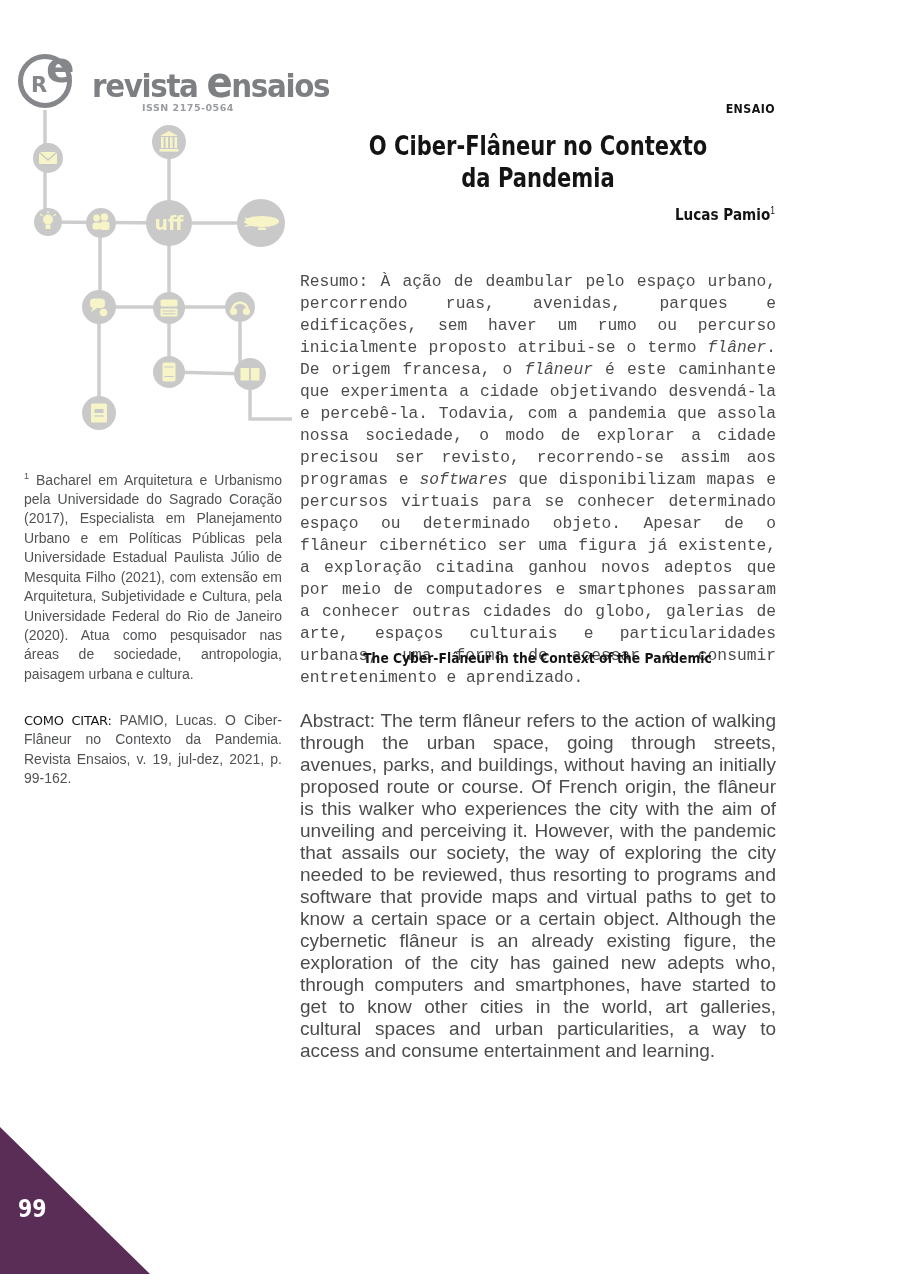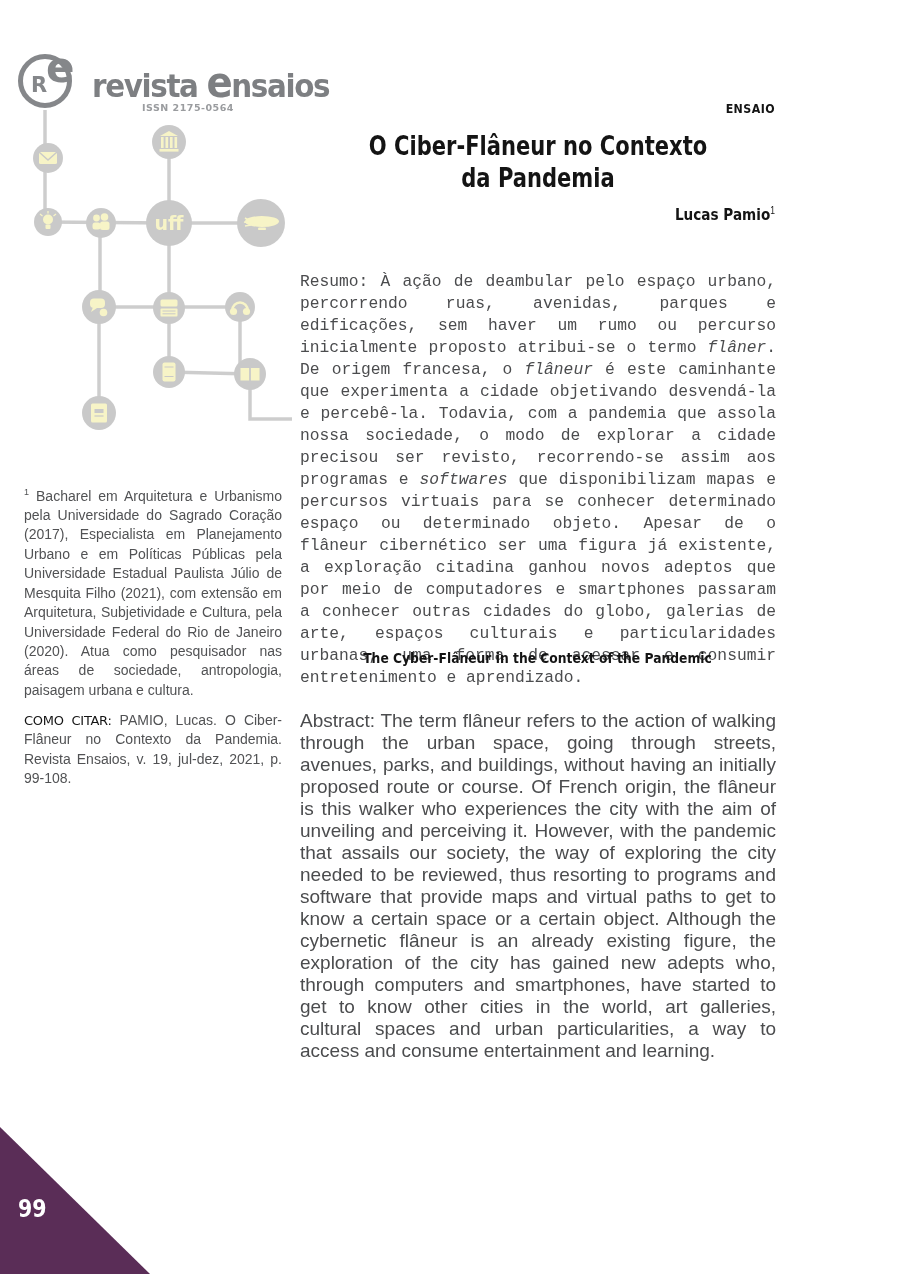--- a/index.html
+++ b/index.html
@@ -27,21 +27,21 @@
   .wordmark .big-e { font-size:42px; }
   .issn { position:absolute; left:74px; top:52px; width:192px; text-align:center;
           font-size:9.5px; letter-spacing:.5px; color:#9a9c9f;
           font-family:"DejaVu Sans",sans-serif; font-weight:bold; }
 
   
   .watermark { position:absolute; left:0; top:0; width:300px; height:470px; opacity:.6; }
 
   
   .footnote { position:absolute; left:24px; top:467px; width:258px;
-              font-size:14px; line-height:19.4px; text-align:justify; color:#515254;margin-top:16px; }
+              font-size:14px; line-height:19.4px; text-align:justify; color:#515254; }
   .footnote sup { font-size:9px; }
   .citation { position:absolute; left:24px; top:711px; width:258px;
               font-size:14px; line-height:19.4px; text-align:justify; color:#515254; }
   .citation .cit-label { font-family:"DejaVu Sans",sans-serif; font-weight:normal;
                          color:#141414; font-size:13px; letter-spacing:-.3px; }
 
   
   .kicker { position:absolute; left:300px; top:101px; width:475px; text-align:right;
             font-size:13px; letter-spacing:.5px; transform:scaleX(.85); transform-origin:right; }
   .title  { position:absolute; left:298px; top:130px; width:480px; text-align:center;
@@ -179,21 +179,21 @@
     <div class="logo-circle">
       <span class="mono-r">R</span>
       <span class="mono-e">e</span>
     </div>
     <div class="wordmark"><span>revista</span>&nbsp;<span class="big-e">e</span><span>nsaios</span></div>
     <div class="issn">ISSN 2175-0564</div>
   </div>
 
   <p class="footnote"><sup>1</sup><span> Bacharel em Arquitetura e Urbanismo pela Universidade do Sagrado Coração (2017), Especialista em Planejamento Urbano e em Políticas Públicas pela Universidade Estadual Paulista Júlio de Mesquita Filho (2021), com extensão em Arquitetura, Subjetividade e Cultura, pela Universidade Federal do Rio de Janeiro (2020). Atua como pesquisador nas áreas de sociedade, antropologia, paisagem urbana e cultura.</span></p>
 
-  <p class="citation"><span class="cit-label">COMO CITAR:</span><span> PAMIO, Lucas. O Ciber-Flâneur no Contexto da Pandemia. Revista Ensaios, v. 19, jul-dez, 2021, p. 99-108.</span></p>
+  <p class="citation"><span class="cit-label">COMO CITAR:</span><span> PAMIO, Lucas. O Ciber-Flâneur no Contexto da Pandemia. Revista Ensaios, v. 19, jul-dez, 2021, p. 99-162.</span></p>
 
   <div class="kicker futura">ENSAIO</div>
 
   <h1 class="title futura">O Ciber-Flâneur no Contexto da Pandemia</h1>
 
   <div class="author futura"><span>Lucas Pamio</span><sup>1</sup></div>
 
   <p class="abstract-pt"><span>Resumo: À ação de deambular pelo espaço urbano, percorrendo ruas, avenidas, parques e edificações, sem haver um rumo ou percurso inicialmente proposto atribui-se o termo </span><span class="em">flâner</span><span>. De origem francesa, o </span><span class="em">flâneur</span><span> é este caminhante que experimenta a cidade objetivando desvendá-la e percebê-la. Todavia, com a pandemia que assola nossa sociedade, o modo de explorar a cidade precisou ser revisto, recorrendo-se assim aos programas e </span><span class="em">softwares</span><span> que disponibilizam mapas e percursos virtuais para se conhecer determinado espaço ou determinado objeto. Apesar de o flâneur cibernético ser uma figura já existente, a exploração citadina ganhou novos adeptos que por meio de computadores e smartphones passaram a conhecer outras cidades do globo, galerias de arte, espaços culturais e particularidades urbanas, uma forma de acessar e consumir entretenimento e aprendizado.</span></p>
 
 

